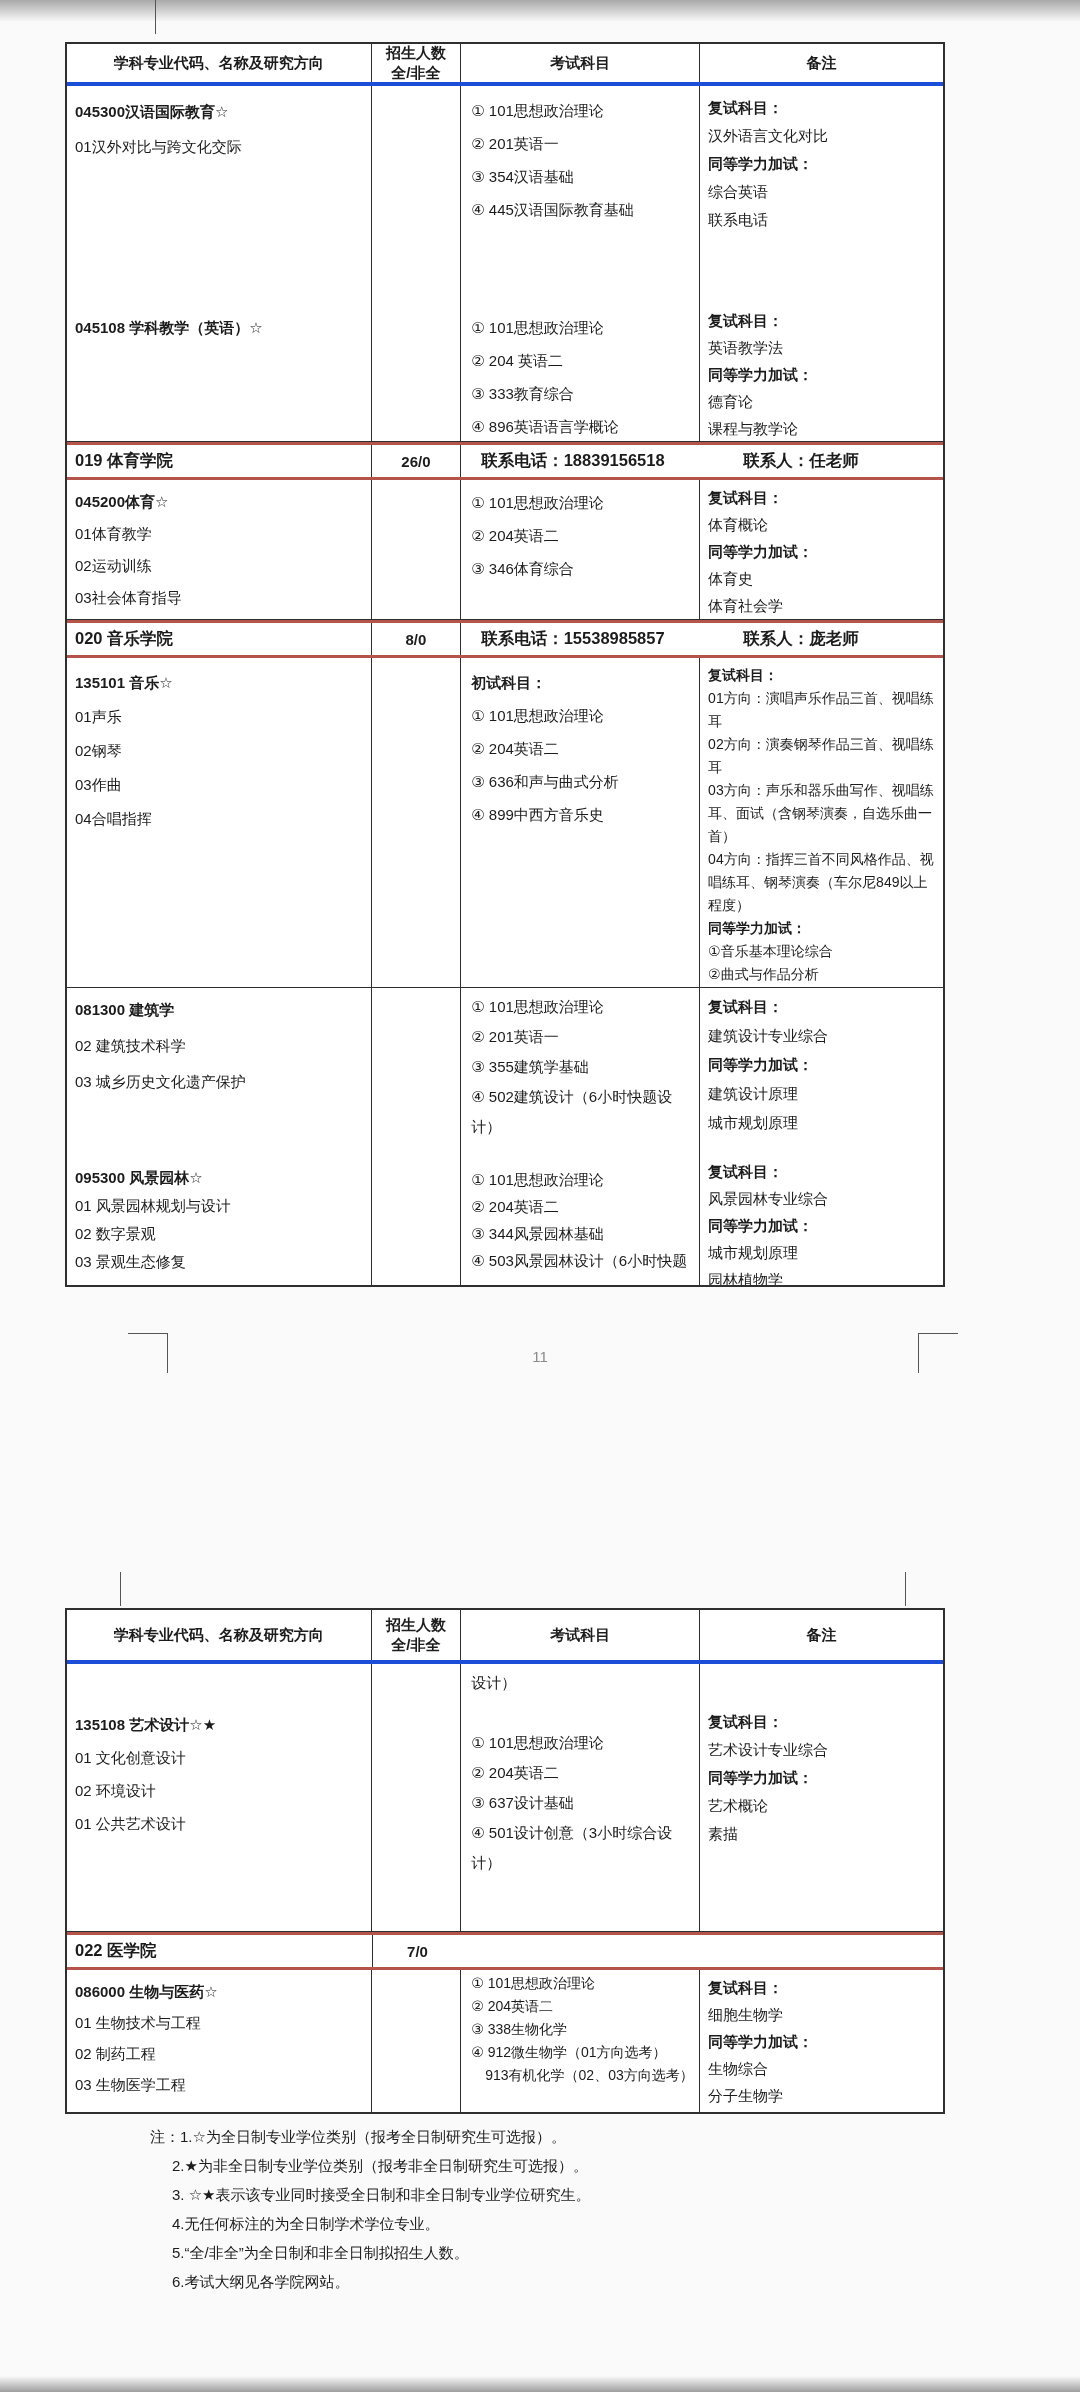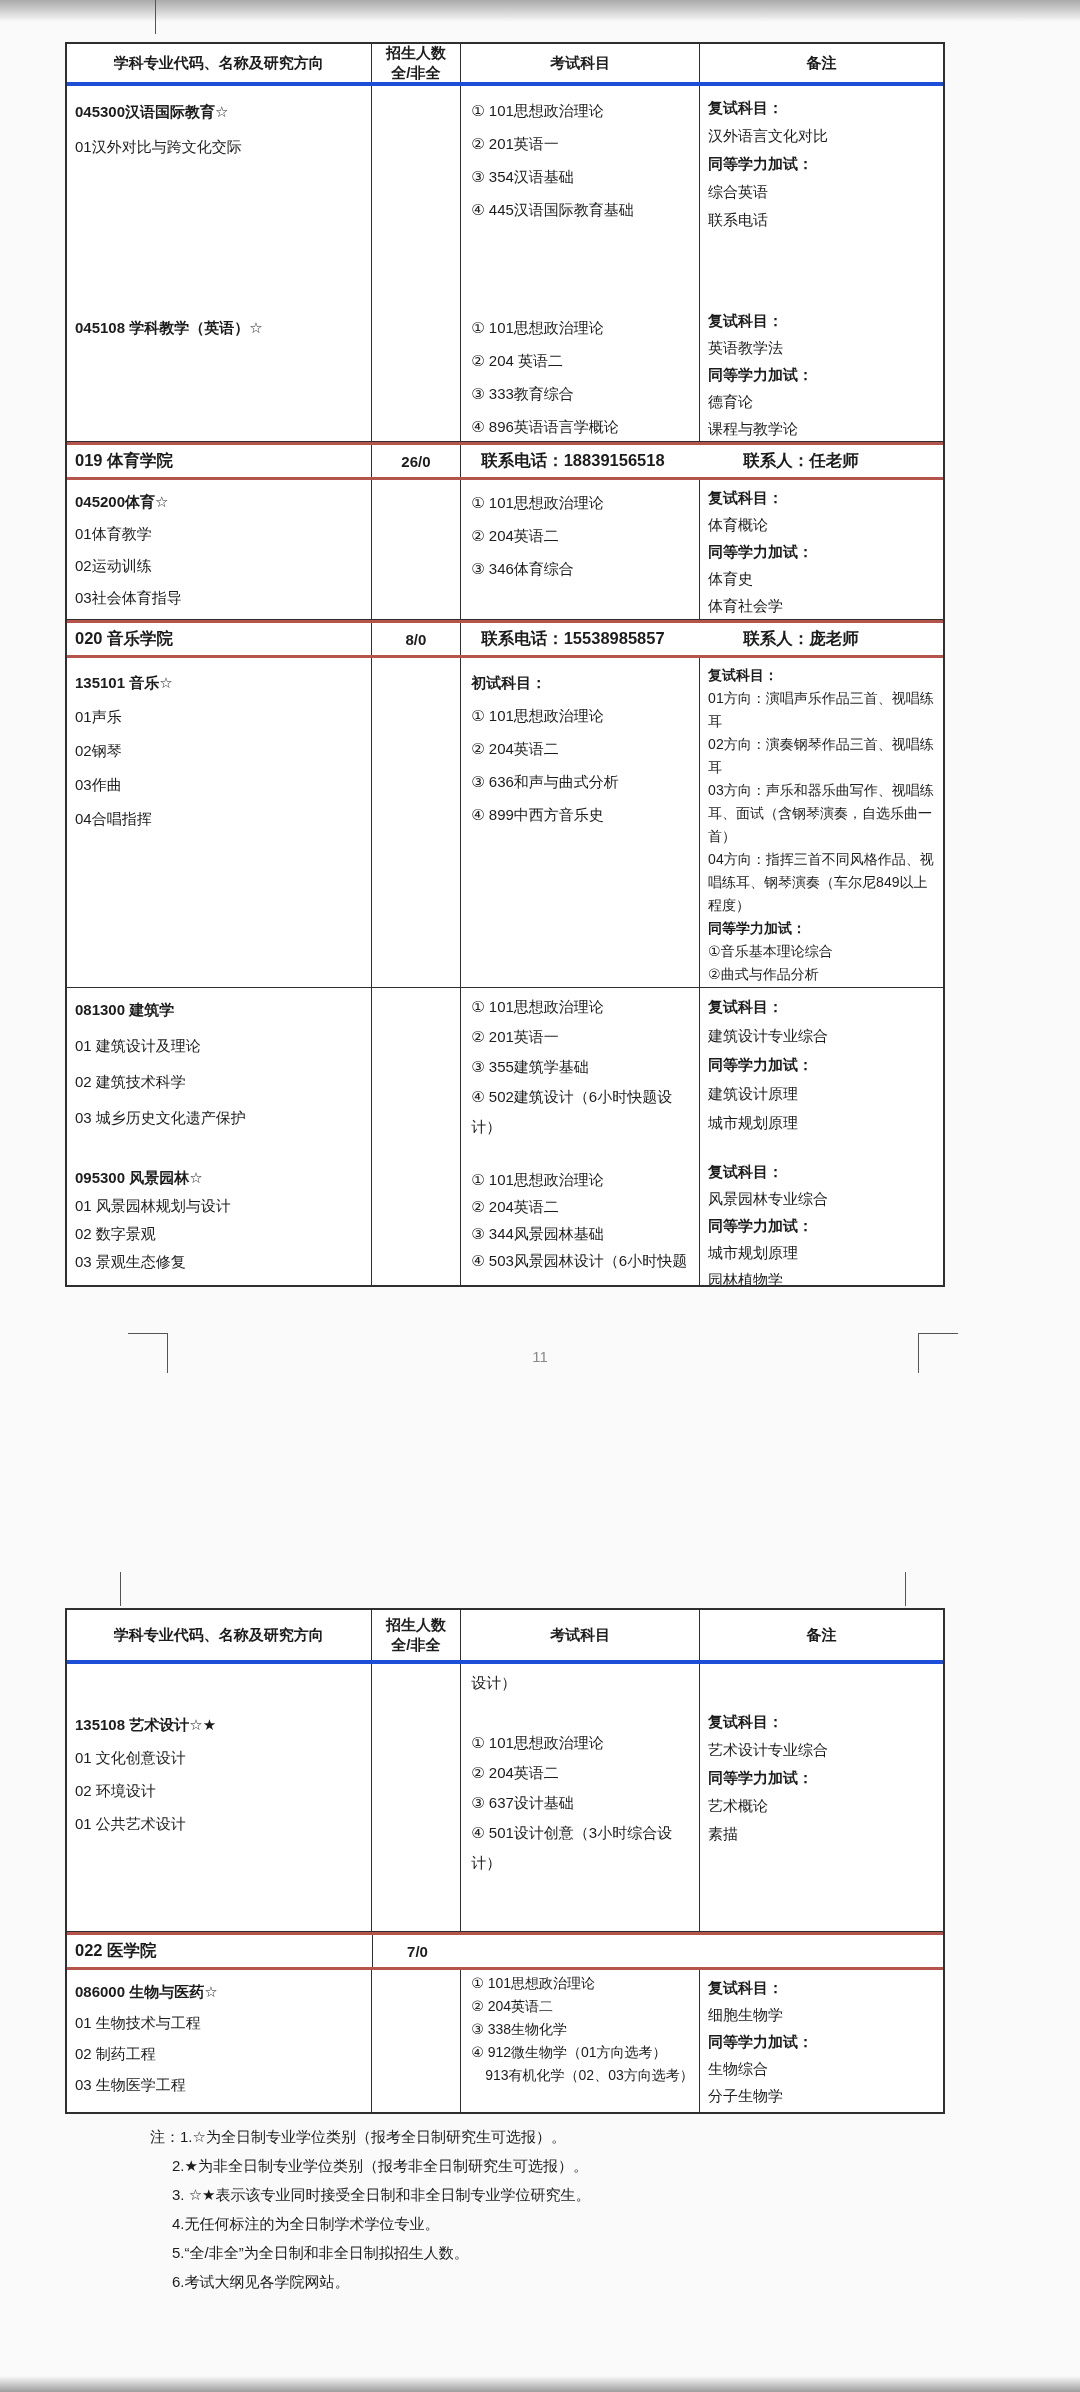--- a/index.html
+++ b/index.html
@@ -195,21 +195,20 @@
             <div class="line">②曲式与作品分析</div>
           </div>
       </div>
     </div>
 
 
     <div class="brow" style="height:297px">
       <div class="col c1">
         <div class="blk major" style="height:152px;padding-top:4px;line-height:36px">
             <div class="line">081300 建筑学</div>
-            <div class="line">01 建筑设计及理论</div>
             <div class="line">02 建筑技术科学</div>
             <div class="line">03 城乡历史文化遗产保护</div>
           </div>
         <div class="blk major" style="padding-top:24px;line-height:28px">
             <div class="line">095300 风景园林☆</div>
             <div class="line">01 风景园林规划与设计</div>
             <div class="line">02 数字景观</div>
             <div class="line">03 景观生态修复</div>
           </div>
       </div>

